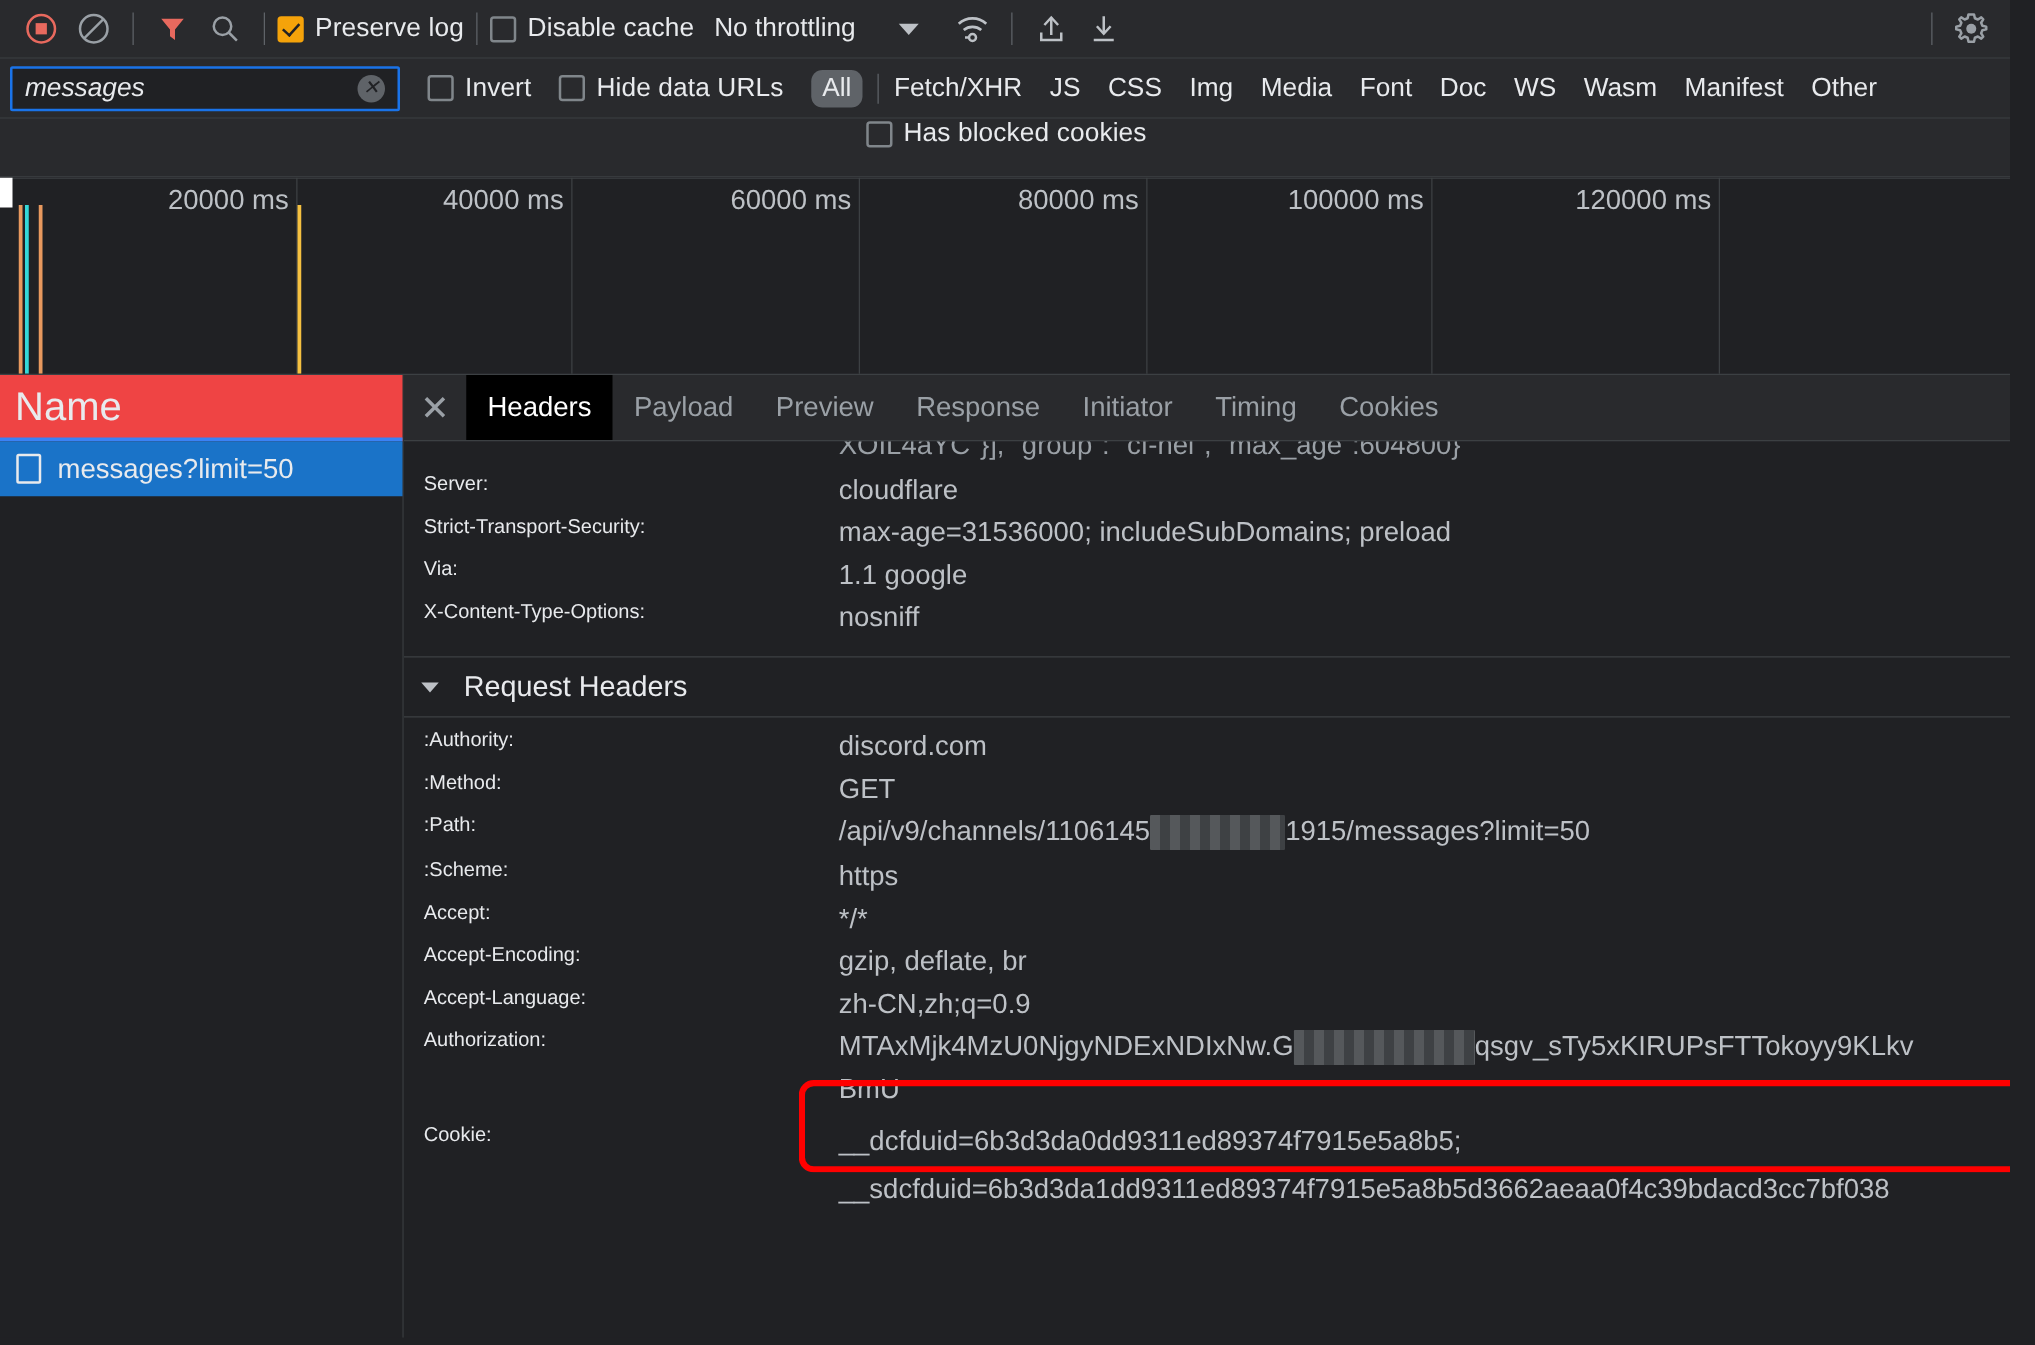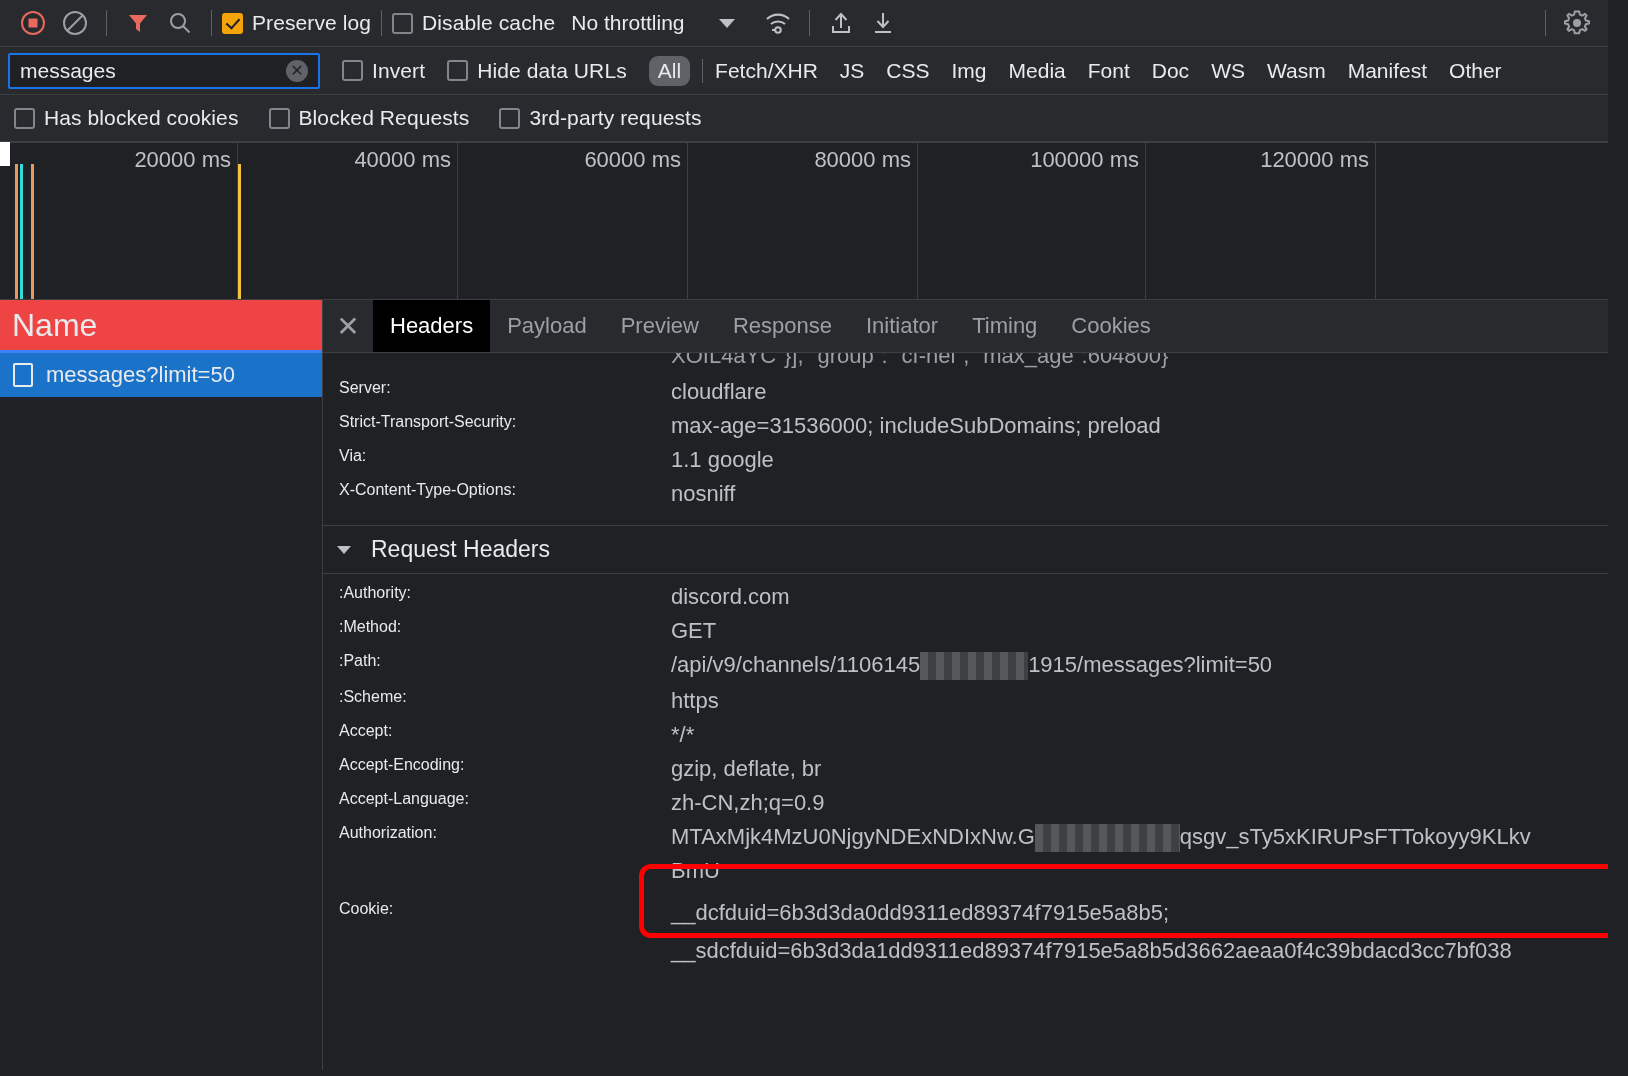--- a/index.html
+++ b/index.html
@@ -55,20 +55,21 @@
   }
   .filter-input {
     position: relative;
     width: 312px; height: 36px;
     background: #202124;
     border: 2px solid #1a73e8;
     border-radius: 2px;
     display: flex; align-items: center;
     padding: 0 10px;
     flex: none;
+    font-style: italic;
   }
   .filter-input .val { font-size: 21px; color: #e8eaed; flex: 1 1 auto; }
   .clear-x {
     width: 22px; height: 22px; border-radius: 50%;
     background: #5f6368; color: #202124;
     display: flex; align-items: center; justify-content: center;
     font-size: 16px; line-height: 1; cursor: pointer; flex: none;
     font-family: "Liberation Sans", sans-serif;
   }
   .t2-gap { width: 22px; flex:none; }
@@ -80,20 +81,21 @@
   .type-pill.active { background: #5f6368; }
   .type-item { font-size: 21px; color: #e8eaed; cursor: pointer; white-space: nowrap; margin-left: 22px; flex:none;}
 
   
   .toolbar-3 {
     display: flex; align-items: center;
     height: 47px; padding: 0 12px 0 14px;
     background: #292a2d;
     border-bottom: 1px solid #3c4043;
     gap: 30px;
+    flex-direction: column;
   }
 
   
   .overview {
     position: relative; height: 158px;
     background: #202124;
     border-bottom: 1px solid #3c4043;
     overflow: hidden;
   }
   .ov-tick {

